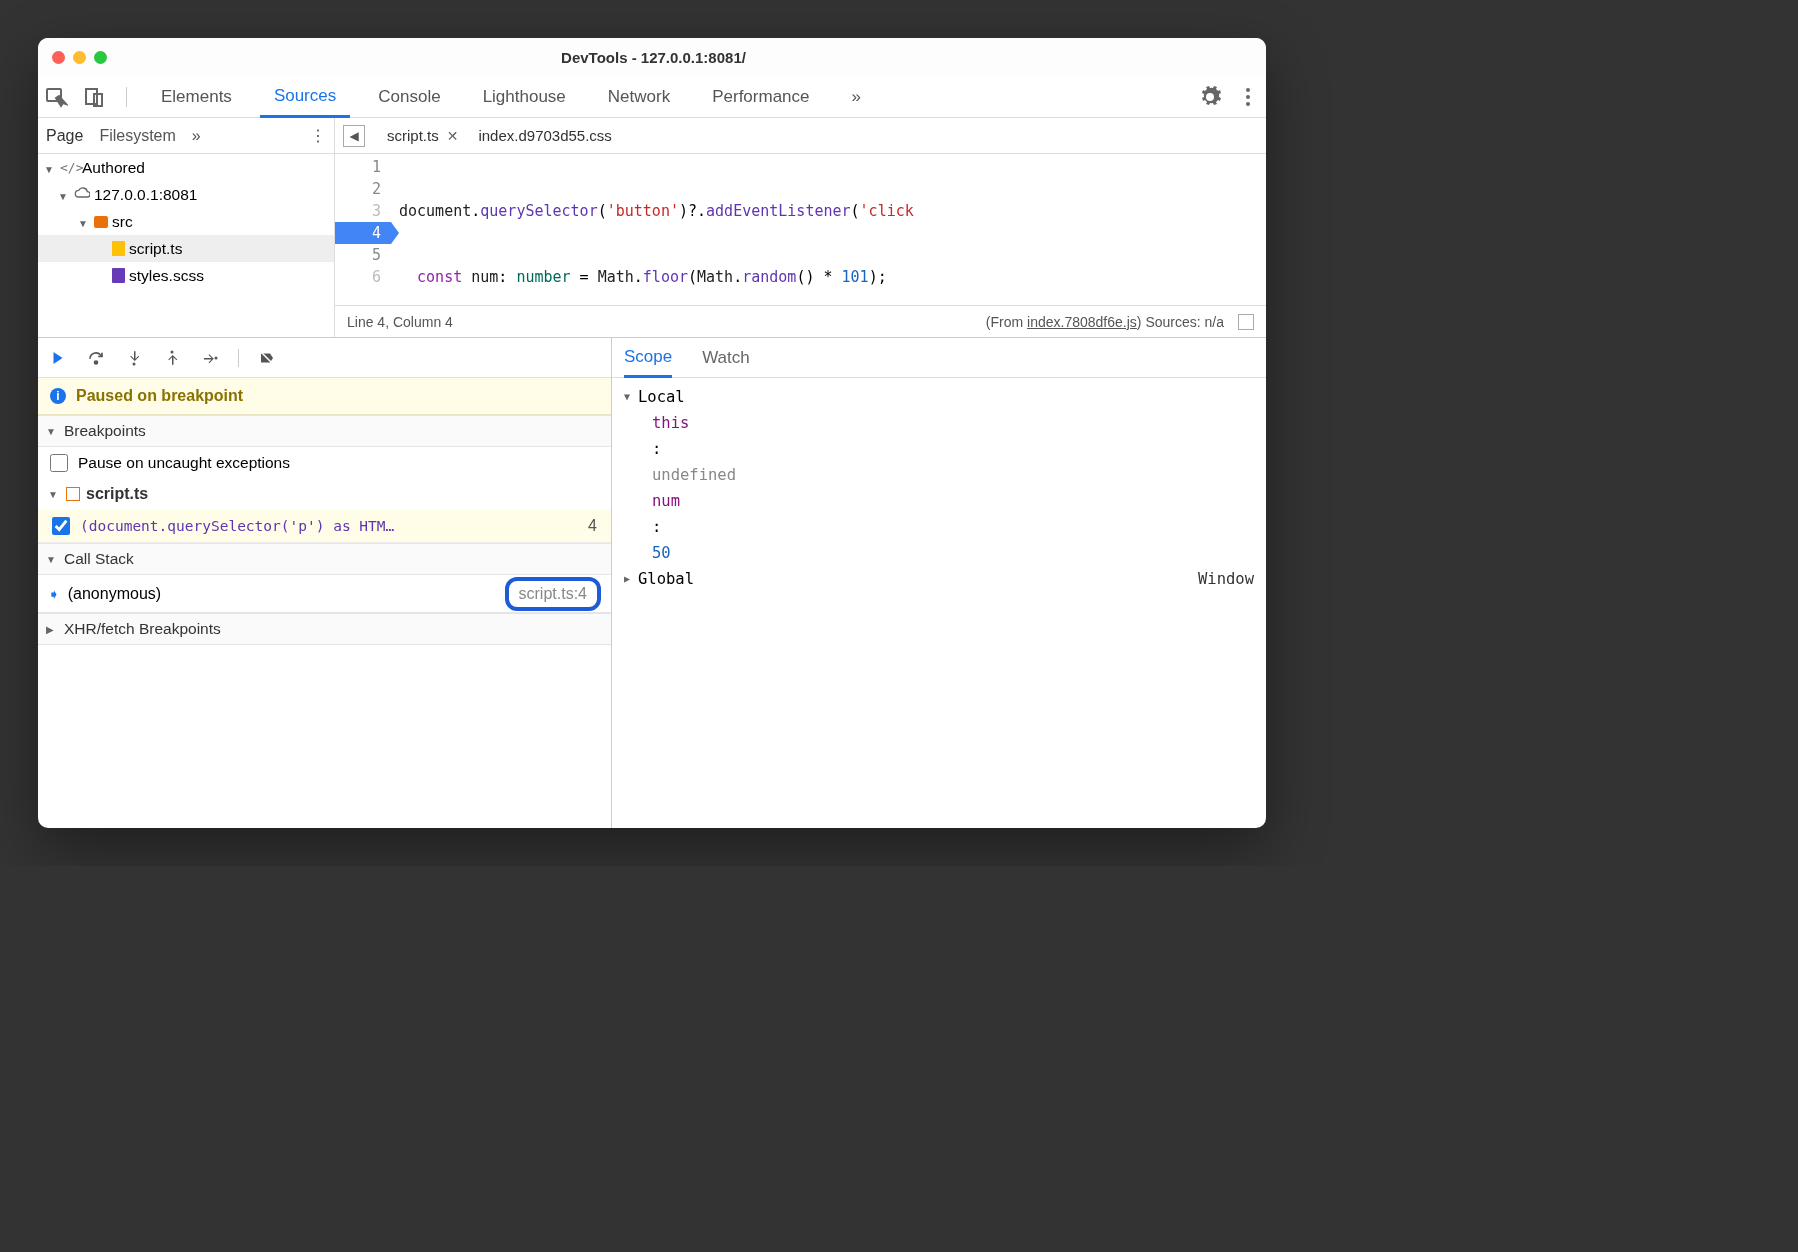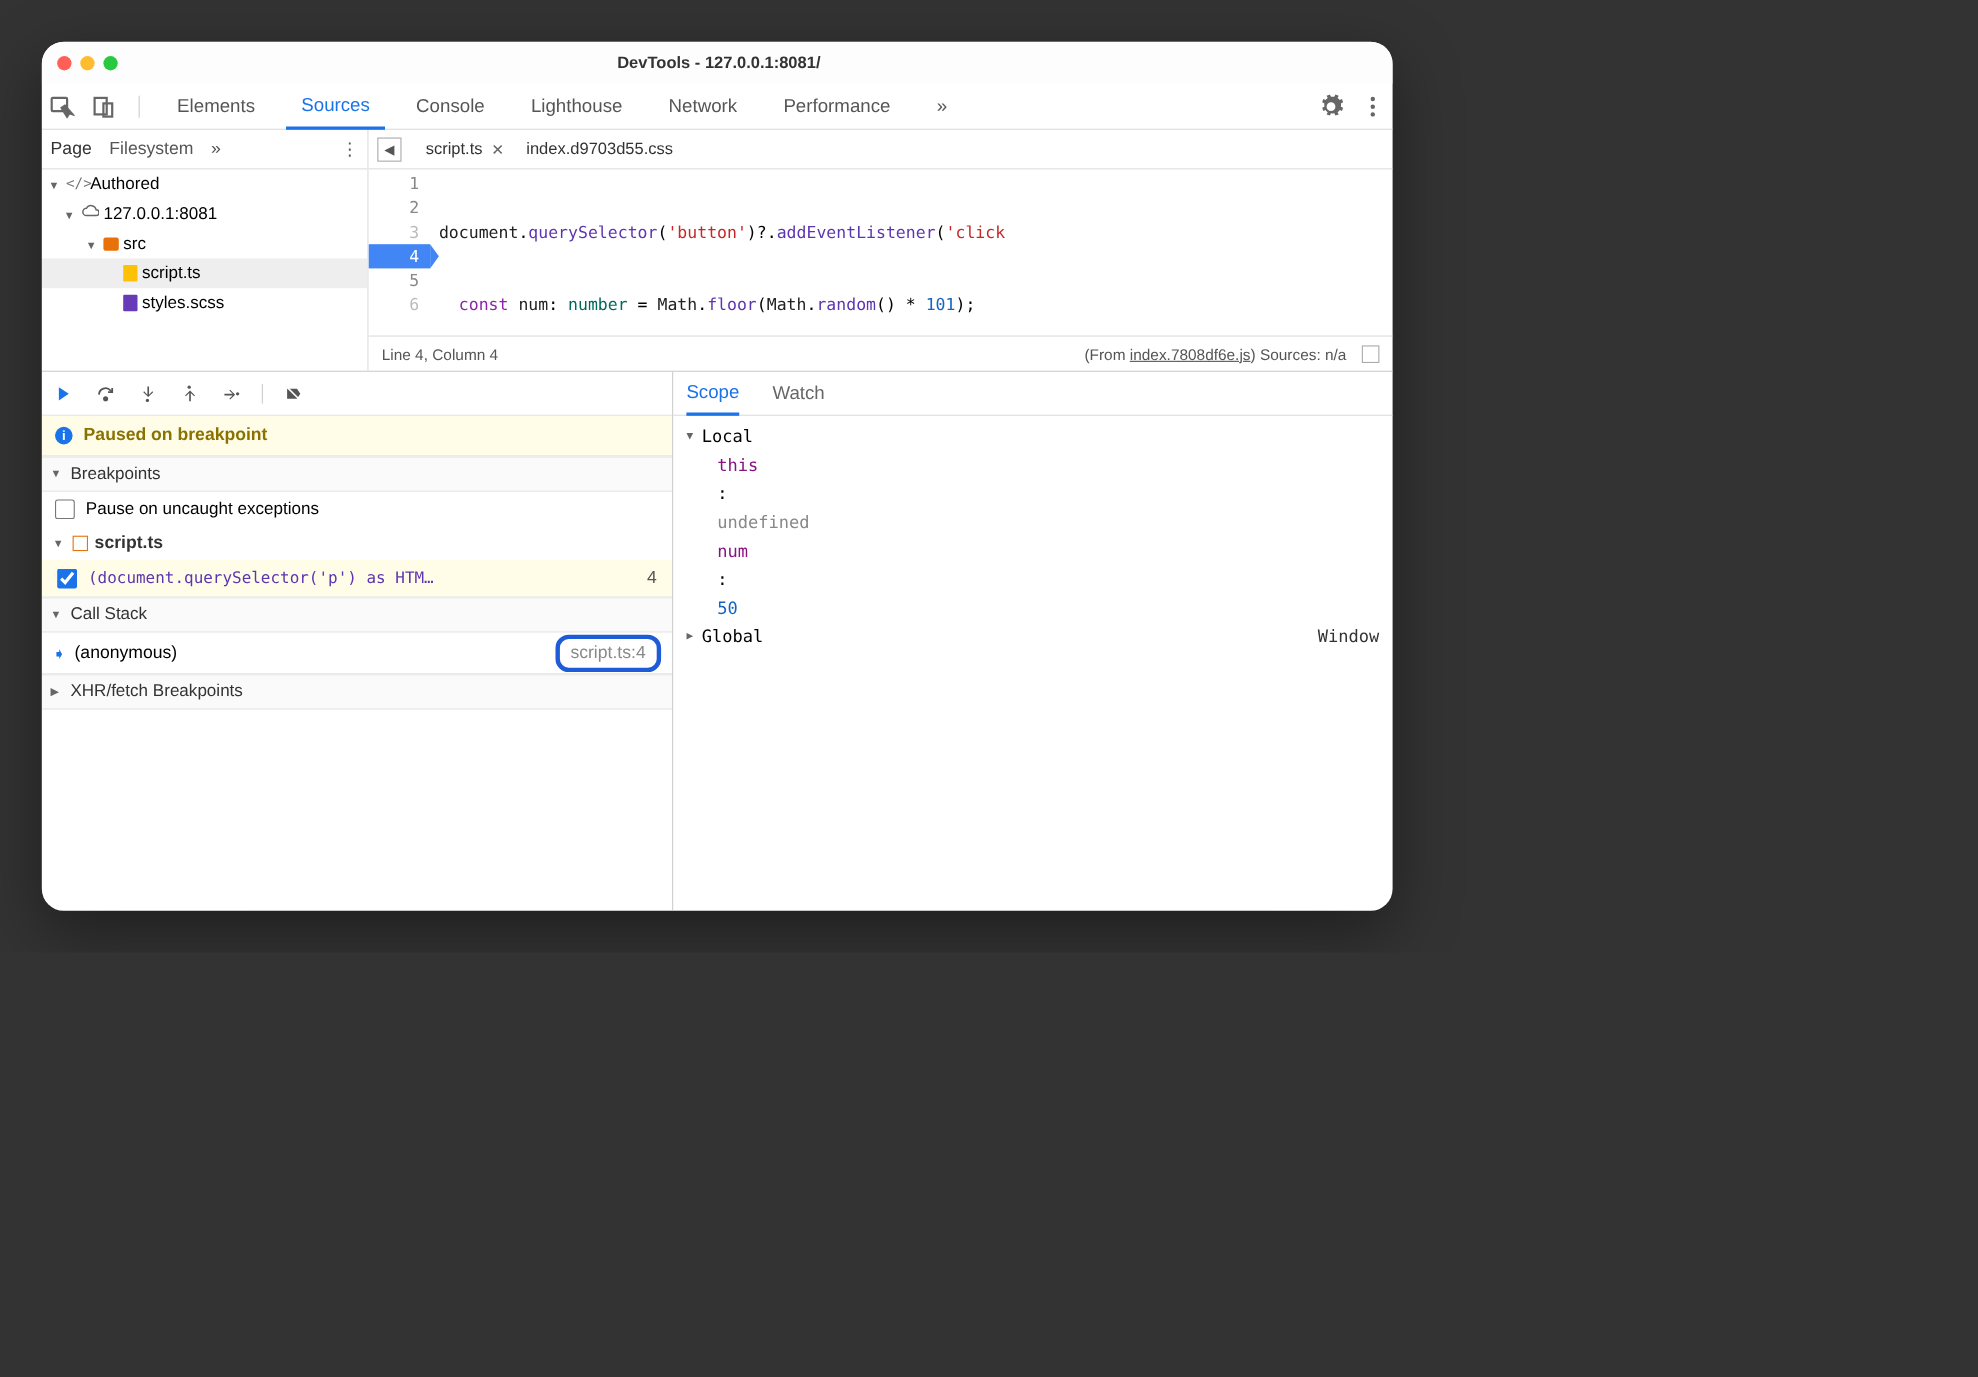--- a/index.html
+++ b/index.html
@@ -1,17 +1,17 @@
 <!DOCTYPE html>
 <html><head>
 <meta charset="utf-8">
 <style>
 * { box-sizing: border-box; margin: 0; padding: 0; }
 body { font-family: -apple-system, "Helvetica Neue", Arial, sans-serif; font-size: 16px; background: #333; padding: 38px; }
-.window { width: 1228px; height: 790px; background: #fff; border-radius: 20px; box-shadow: 0 20px 60px rgba(0,0,0,0.4); overflow: hidden; display: flex; flex-direction: column; }
+.window { width: 1228px; height: 790px; background: #fff; border-radius: 10px; box-shadow: 0 20px 60px rgba(0,0,0,0.4); overflow: hidden; display: flex; flex-direction: column; }
 .titlebar { height: 38px; display:flex; align-items:center; padding:0 14px; background:#fdfdfd; }
 .traffic { display:flex; gap:8px; }
 .dot { width:13px; height:13px; border-radius:50%; }
 .dot.red{background:#ff5f57;} .dot.yellow{background:#febc2e;} .dot.green{background:#28c840;}
 .title { flex:1; text-align:center; font-weight:600; font-size:15px; color:#333; margin-left:-52px; }
 .tabbar { height:42px; display:flex; align-items:center; border-bottom:1px solid #ddd; padding:0 6px; gap:14px; }
 .tabbar .ico { width:24px; height:24px; display:flex; align-items:center; justify-content:center; color:#666; }
 .tabbar .sep { width:1px; height:20px; background:#ccc; margin:0 6px; }
 .tabbar .tab { padding:0 14px; height:100%; display:flex; align-items:center; color:#555; font-size:17px; cursor:pointer; }
 .tabbar .tab.active { color:#1a73e8; border-bottom:3px solid #1a73e8; font-weight:500; position:relative; top:1px; }

